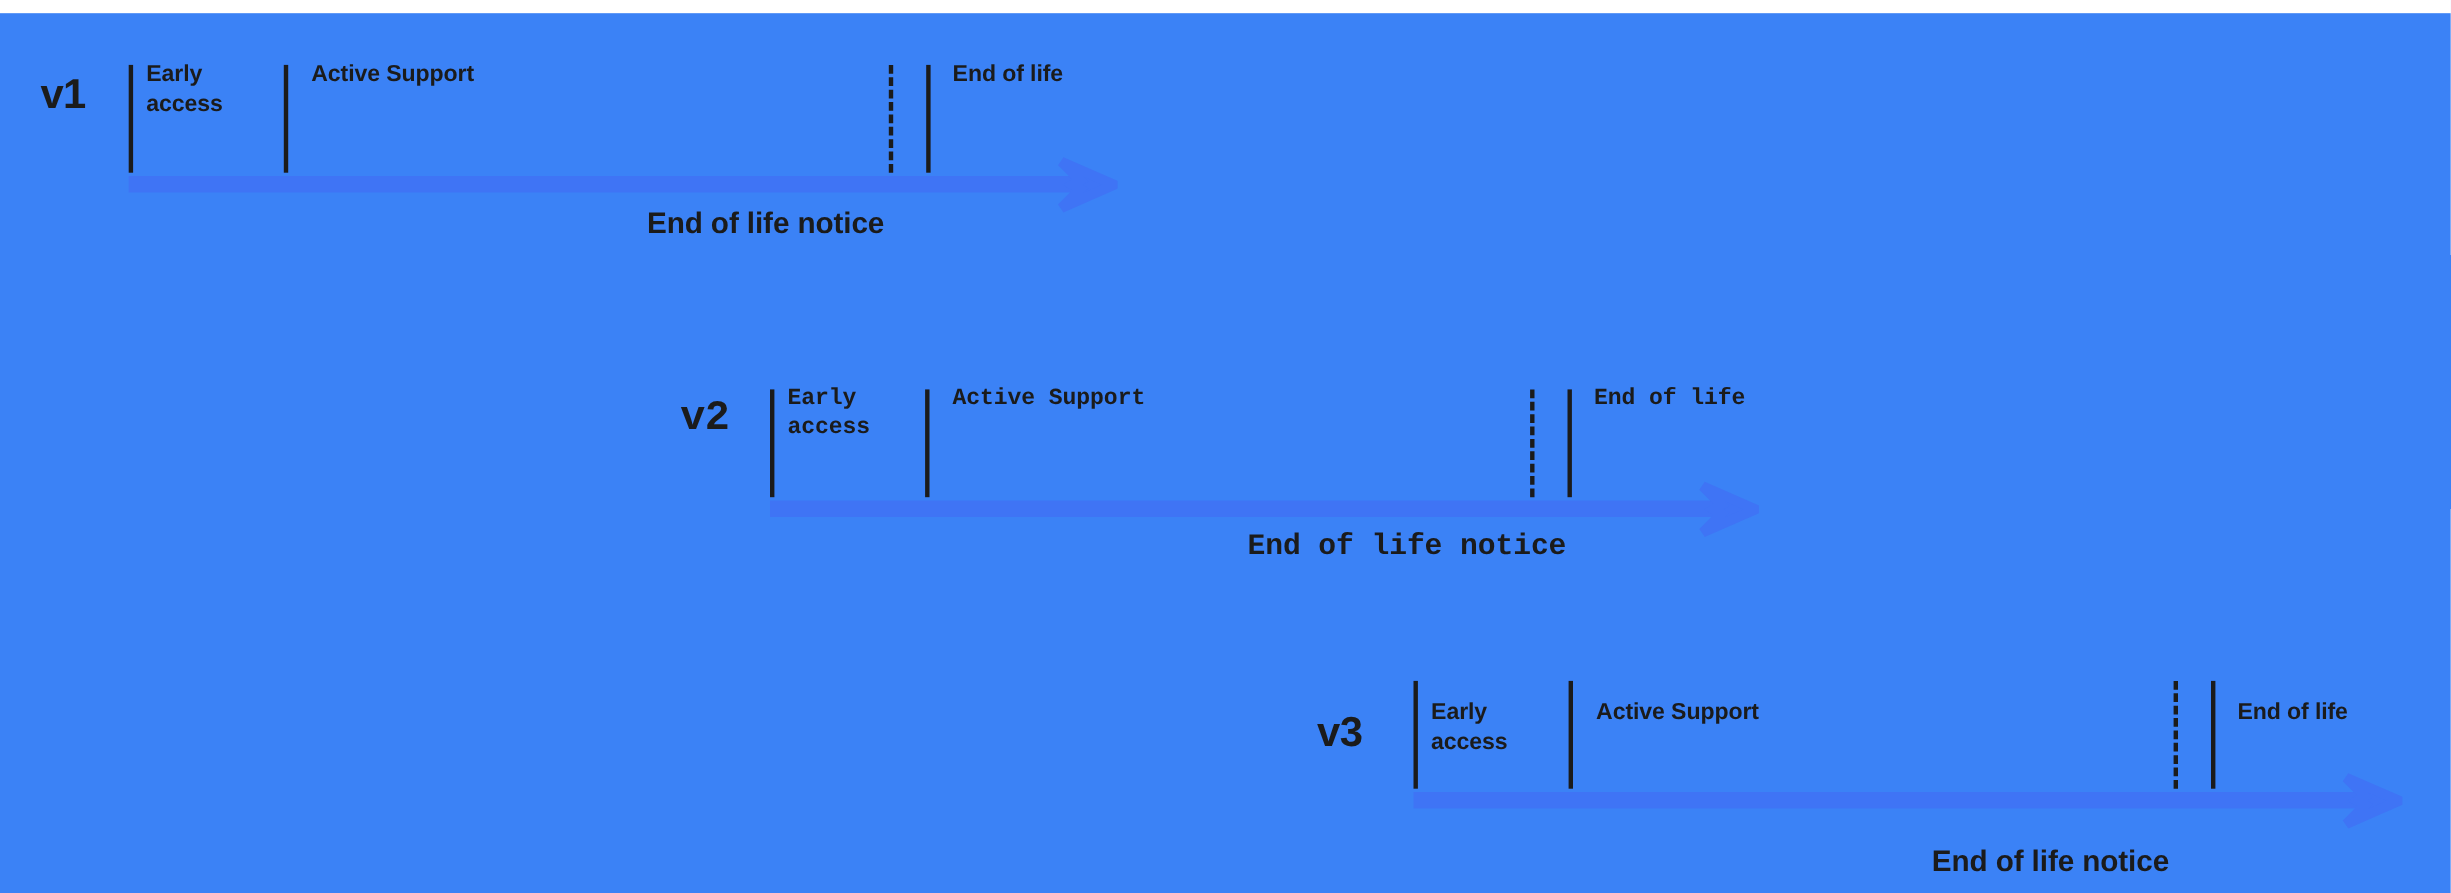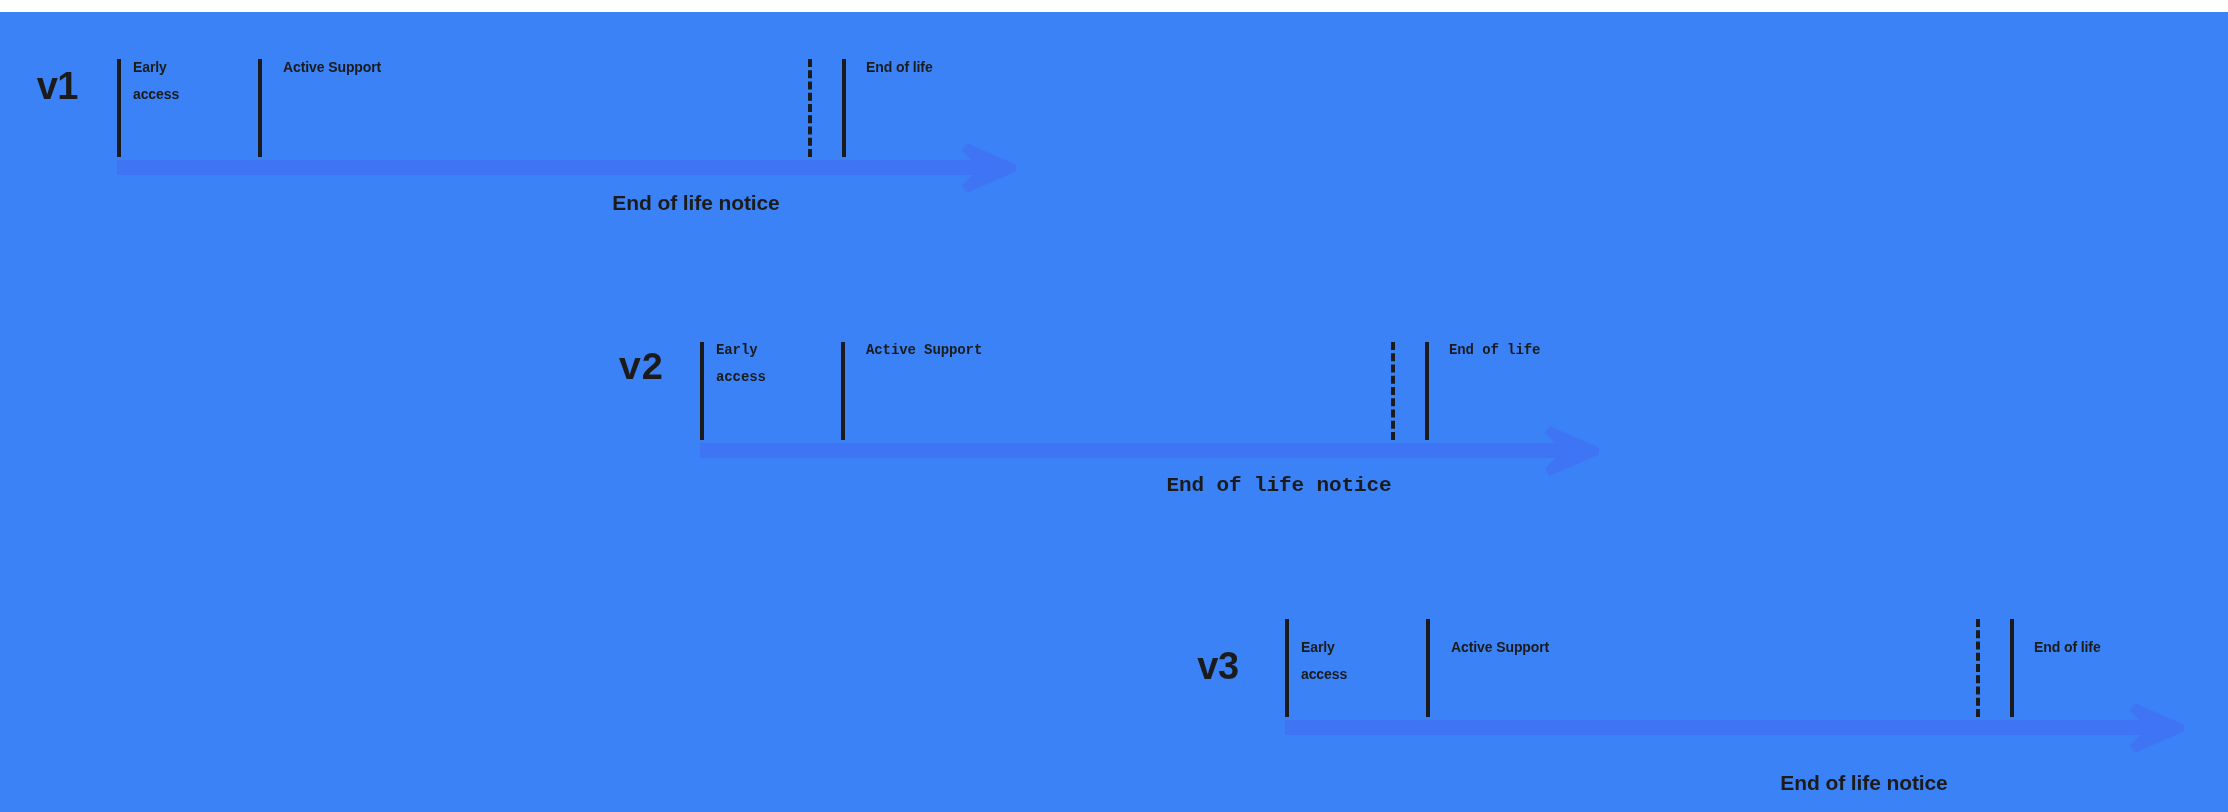--- a/index.html
+++ b/index.html
@@ -48,21 +48,21 @@
   }
   .tick.dashed {
     background: none;
     width: 0;
     border-left: 4px dashed #1b1b1b;
   }
 
   
   .phase-label {
     position: absolute;
-    font-size: 14px;
+    font-size: 21px;
     font-weight: 700;
     color: #1b1b1b;
     line-height: 27px;
     white-space: pre-line;
     letter-spacing: -0.1px;
   }
 
   
   .track {
     position: absolute;
@@ -70,21 +70,21 @@
     background: #3f74f5;
   }
   .arrow-head {
     position: absolute;
     overflow: visible;
   }
 
   
   .notice-label {
     position: absolute;
-    font-size: 21px;
+    font-size: 27px;
     font-weight: 700;
     color: #1b1b1b;
     line-height: 26px;
     white-space: nowrap;
     transform: translateX(-50%);
     letter-spacing: -0.1px;
   }
 </style>
 </head>
 <body>
@@ -100,21 +100,21 @@
       <div class="phase-label" style="left: 133px; top: 42px; width: 120px; color: rgb(27, 27, 27);">Early
 access</div>
       <div class="phase-label" style="left: 283px; top: 42px; width: 520px; color: rgb(27, 27, 27);">Active Support</div>
       <div class="phase-label" style="left: 866px; top: 42px; width: 260px; color: rgb(27, 27, 27);">End of life</div>
       <div class="track" style="left: 117px; top: 148px; width: 858px; background: rgb(63, 116, 245);"></div>
       <div class="arrow-head" style="left: 961px; top: 127.5px; width: 55px; height: 56px;"><svg width="55" height="56" viewBox="0 0 55 56">
           <path d="M4 7 L52 28 L4 49 L21 32 L14 28 L21 24 Z" fill="#3f74f5" stroke="#3f74f5" stroke-width="9" stroke-linejoin="miter"></path>
         </svg></div>
       <div class="notice-label" style="left: 696px; top: 178px; color: rgb(27, 27, 27);">End of life notice</div>
     </div>
-    <div class="timeline-row" style="top: 0px; font-family: Liberation Mono, monospace;">
+    <div class="timeline-row" style="top: 12px; font-family: Liberation Mono, monospace;">
       <div class="version-label" style="left: 607px; top: 338px; width: 56px; color: rgb(27, 27, 27);">v2</div>
       <div class="tick" style="left: 700px; top: 330px; height: 98px; background: rgb(27, 27, 27);"></div>
       <div class="tick" style="left: 841px; top: 330px; height: 98px; background: rgb(27, 27, 27);"></div>
       <div class="tick dashed" style="left: 1391px; top: 330px; height: 98px; border-left-color: rgb(27, 27, 27);"></div>
       <div class="tick" style="left: 1425px; top: 330px; height: 98px; background: rgb(27, 27, 27);"></div>
       <div class="phase-label" style="left: 716px; top: 325px; width: 120px; color: rgb(27, 27, 27);">Early
 access</div>
       <div class="phase-label" style="left: 866px; top: 325px; width: 520px; color: rgb(27, 27, 27);">Active Support</div>
       <div class="phase-label" style="left: 1449px; top: 325px; width: 260px; color: rgb(27, 27, 27);">End of life</div>
       <div class="track" style="left: 700px; top: 431px; width: 858px; background: rgb(63, 116, 245);"></div>

